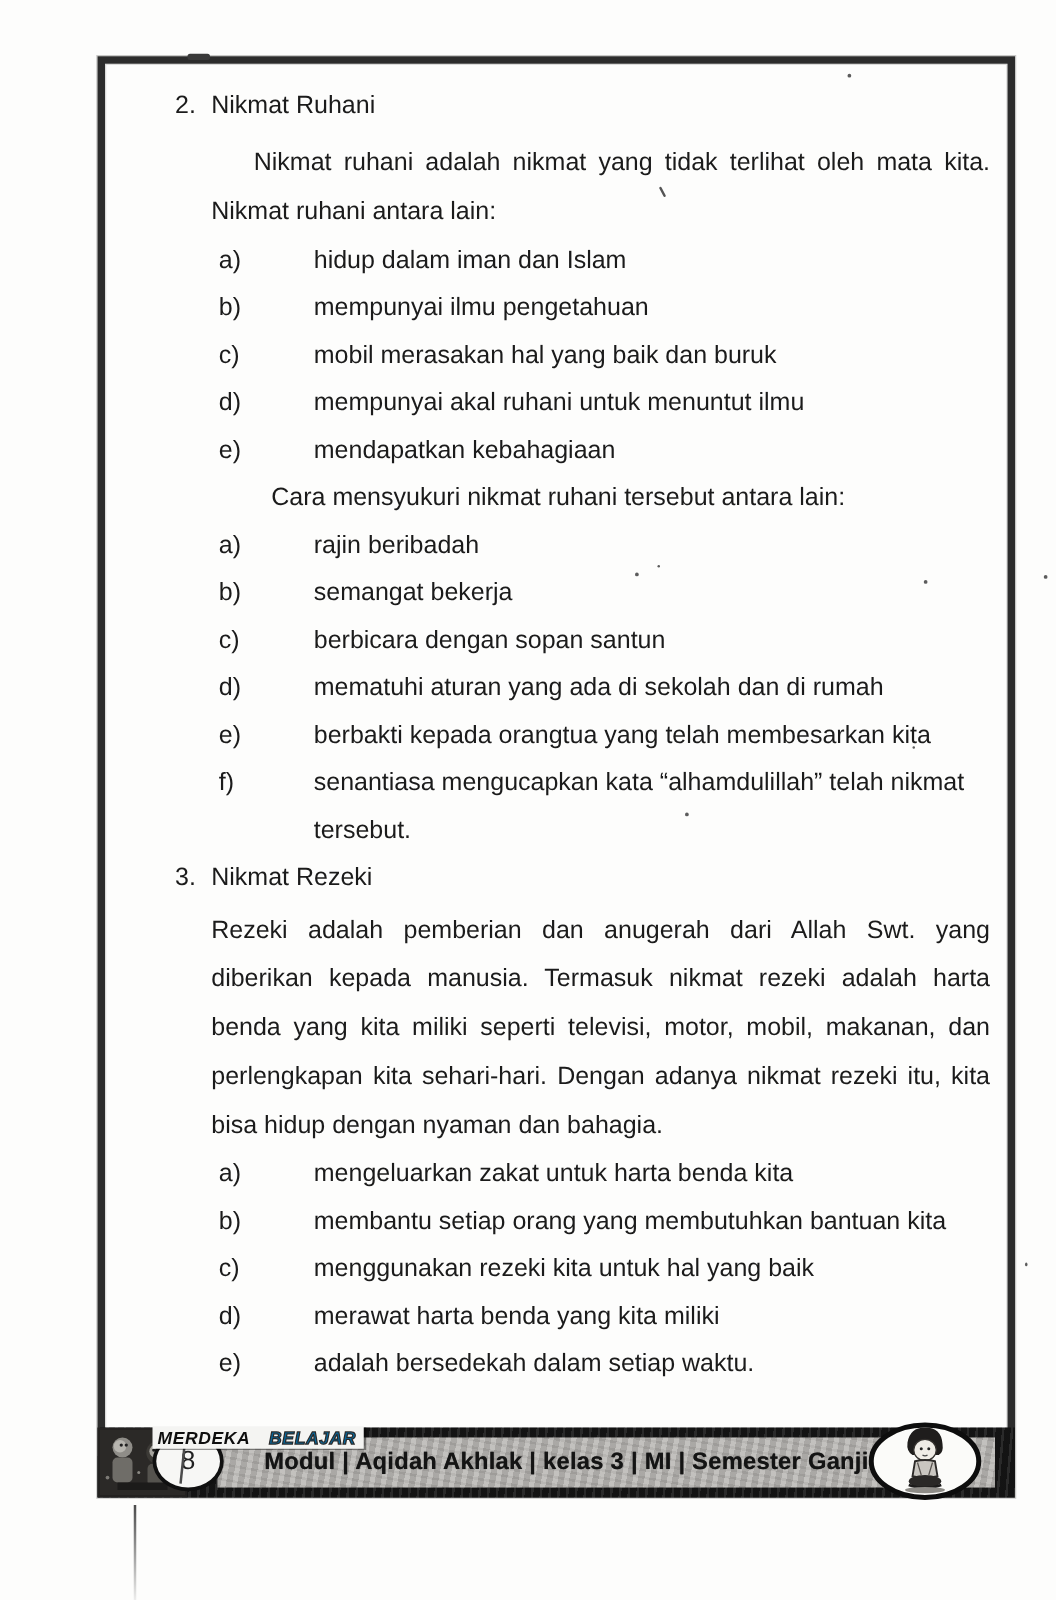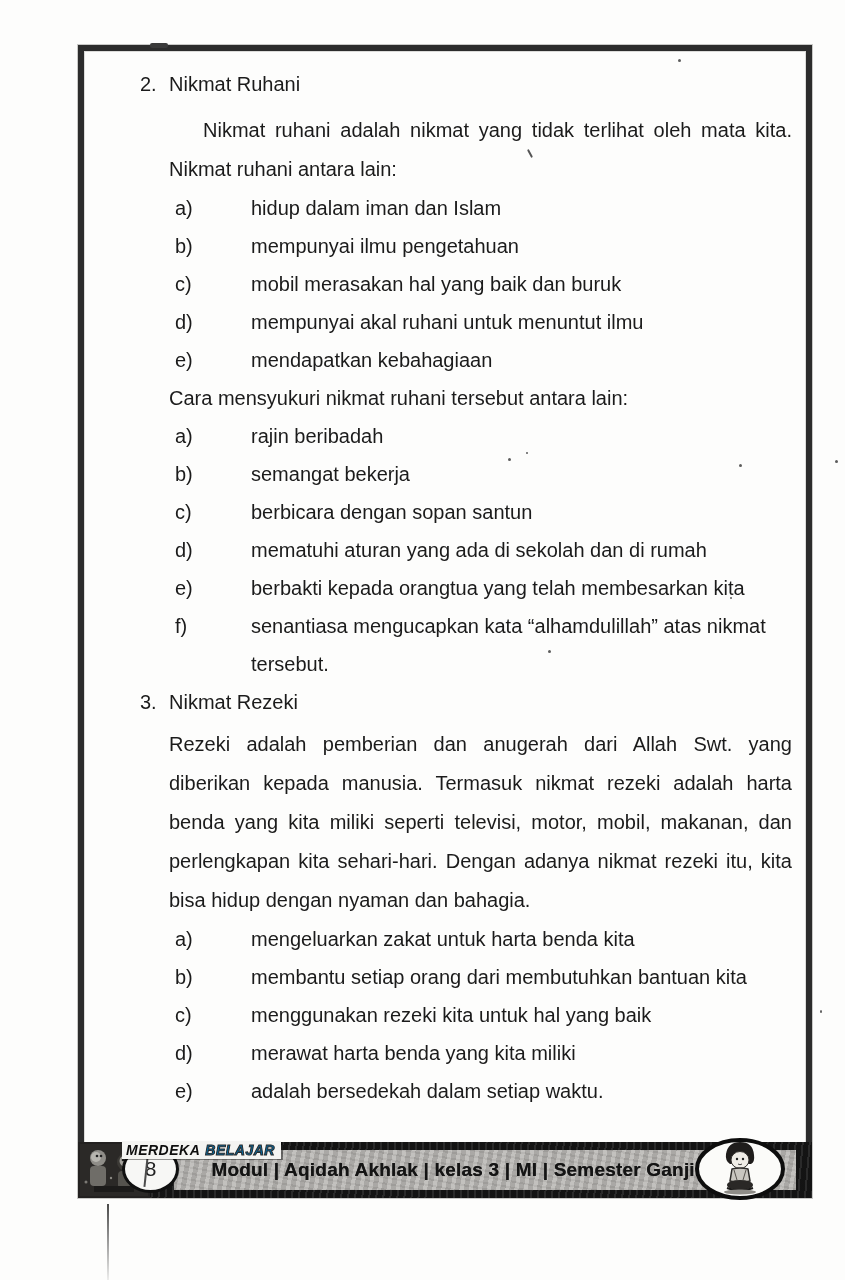--- a/index.html
+++ b/index.html
@@ -20,21 +20,21 @@
     padding:20px 14px 0 56px; font-size:20px;
   }
   .sec-heading { display:flex; line-height:26px; margin-bottom:14px; }
   .sec-num { width:29px; flex:none; }
   .sec-body { margin-left:29px; }
   .intro { line-height:39px; text-align:justify; }
   .intro.indent { text-indent:34px; }
   .li { display:flex; margin-left:6px; line-height:38px; }
   .ltr { width:30px; flex:none; }
   .txt { flex:1;margin-left:46px; }
-  .cara { line-height:38px; }
+  .cara { line-height:38px;margin-left:48px; }
   .sec3 { margin-top:6px; margin-bottom:10px; }
   
   .footer {
     position:absolute; left:-6px; right:-6px; bottom:-6px; height:56px;
     background:#1a1a1a;
     background-image:repeating-linear-gradient(95deg, rgba(255,255,255,0.07) 0 2px, rgba(0,0,0,0.25) 2px 7px);
   }
   .strip {
     position:absolute; left:96px; right:16px; top:8px; bottom:8px;
     background:#b3b1ae;
@@ -42,21 +42,21 @@
       repeating-linear-gradient(100deg, rgba(255,255,255,0.16) 0 4px, rgba(0,0,0,0.07) 4px 9px),
       repeating-linear-gradient(10deg, rgba(0,0,0,0.05) 0 2px, rgba(255,255,255,0.05) 2px 6px);
     display:flex; align-items:center; justify-content:center;
   }
   .module-text {
     font-weight:bold; font-size:19px; color:#141414; letter-spacing:0.2px;
     text-shadow:0 0 0.6px #333;
   }
   .brand {
     position:absolute; left:44px; top:-1px; height:18px; background:#f4f4f2;
-    padding:0 6px 0 4px; display:flex; align-items:center; gap:5px; z-index:3;
+    padding:0 6px 0 4px; display:flex; align-items:center; gap:15px; z-index:3;
     font-weight:bold; font-style:italic; font-size:14px; letter-spacing:0.5px;
     box-shadow:2px 1px 0 rgba(0,0,0,0.4);
   }
   .brand-solid { color:#0e0e0e; }
   .brand-outline { color:#0369a1; -webkit-text-stroke:1px #2a2a2a; text-stroke:1px #2a2a2a; }
   .page-badge {
     position:absolute; left:44px; top:3px; width:57px; height:48px;
     background:#f7f7f5; border:3px solid #101010; border-radius:50%;
     display:flex; align-items:center; justify-content:center; z-index:2;
     font-size:21px; color:#222;
@@ -122,37 +122,37 @@
         <div class="li">
             <span class="ltr">d)</span>
             <span class="txt">mematuhi aturan yang ada di sekolah dan di rumah</span>
           </div>
         <div class="li">
             <span class="ltr">e)</span>
             <span class="txt">berbakti kepada orangtua yang telah membesarkan kita</span>
           </div>
         <div class="li">
             <span class="ltr">f)</span>
-            <span class="txt">senantiasa mengucapkan kata “alhamdulillah” atas nikmat tersebut.</span>
+            <span class="txt">senantiasa mengucapkan kata “alhamdulillah” telah nikmat tersebut.</span>
           </div>
       </div>
 
       <div class="sec-heading sec3">
         <span class="sec-num">3.</span>
         <span class="sec-title">Nikmat Rezeki</span>
       </div>
       <div class="sec-body">
         <p class="intro">Rezeki adalah pemberian dan anugerah dari Allah Swt. yang diberikan kepada manusia. Termasuk nikmat rezeki adalah harta benda yang kita miliki seperti televisi, motor, mobil, makanan, dan perlengkapan kita sehari-hari. Dengan adanya nikmat rezeki itu, kita bisa hidup dengan nyaman dan bahagia.</p>
         <div class="li">
             <span class="ltr">a)</span>
             <span class="txt">mengeluarkan zakat untuk harta benda kita</span>
           </div>
         <div class="li">
             <span class="ltr">b)</span>
-            <span class="txt">membantu setiap orang dari membutuhkan bantuan kita</span>
+            <span class="txt">membantu setiap orang yang membutuhkan bantuan kita</span>
           </div>
         <div class="li">
             <span class="ltr">c)</span>
             <span class="txt">menggunakan rezeki kita untuk hal yang baik</span>
           </div>
         <div class="li">
             <span class="ltr">d)</span>
             <span class="txt">merawat harta benda yang kita miliki</span>
           </div>
         <div class="li">

